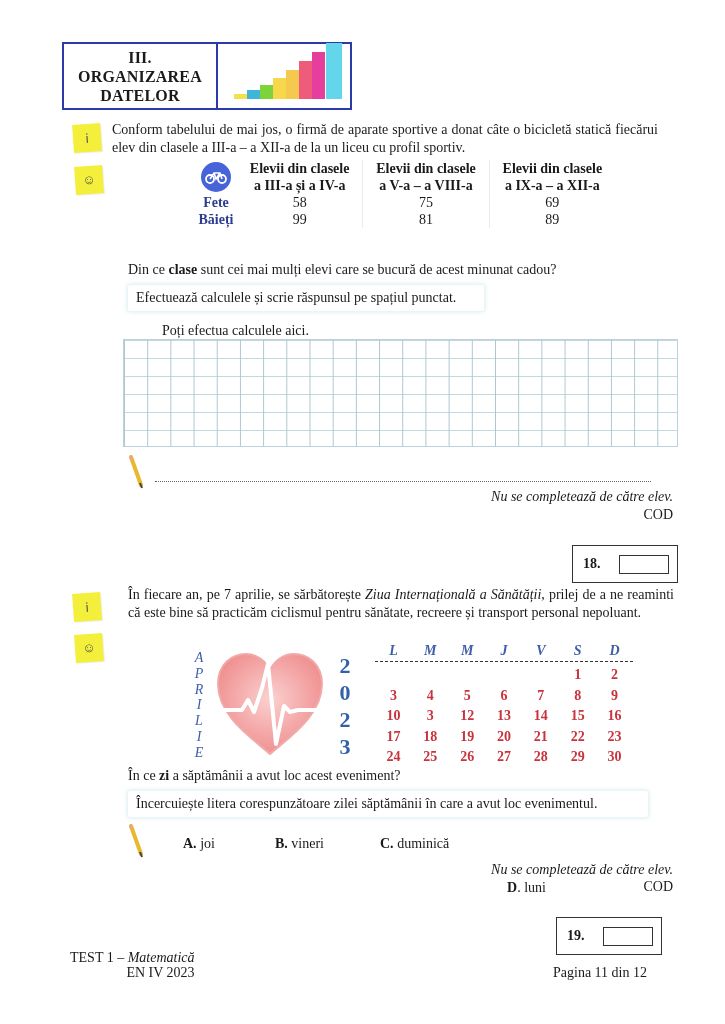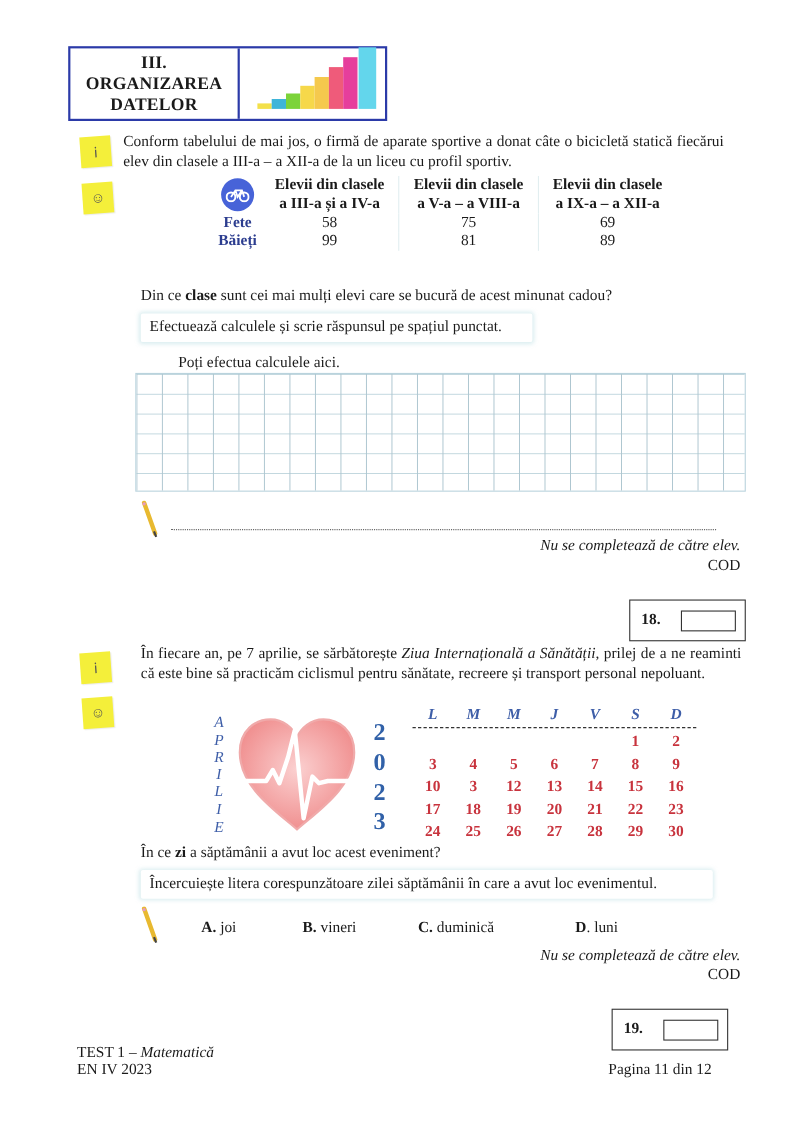--- a/index.html
+++ b/index.html
@@ -228,27 +228,27 @@
       <path d="M3 2 L13 30" stroke="#e8b930" stroke-width="4" stroke-linecap="round"></path>
       <path d="M12 28 L14 33" stroke="#444" stroke-width="2"></path>
       <circle cx="3" cy="3" r="1.5" fill="#e79ac0"></circle>
     </svg>
 </div>
 
 <div class="abs options">
   <span class="opt" style="left:0;"><b>A.</b><span> joi</span></span>
   <span class="opt" style="left:92px;"><b>B.</b><span> vineri</span></span>
   <span class="opt" style="left:197px;"><b>C.</b><span> duminică</span></span>
-  <span class="opt" style="left:340px;"><b>D</b><span>. luni</span></span>
+  <span class="opt" style="left:324px;margin-top:44px;"><b>D</b><span>. luni</span></span>
 </div>
 
 <p class="abs note-italic" style="right:52px;top:862px;">Nu se completează de către elev.</p>
 <p class="abs cod" style="right:52px;top:879px;">COD</p>
 <div class="abs code-box" style="left:556px;top:900px;">
   <span>19.</span>
   <div class="inner"></div>
 </div>
 
-<div class="abs footer" style="left:70px;top:950px;">
+<div class="abs footer" style="left:70px;top:950px;text-align:right;">
   <div><span>TEST 1 – </span><i>Matematică</i></div>
   <div>EN IV 2023</div>
 </div>
 <div class="abs footer" style="right:78px;top:965px;">Pagina 11 din 12</div>
 
 </body></html>

